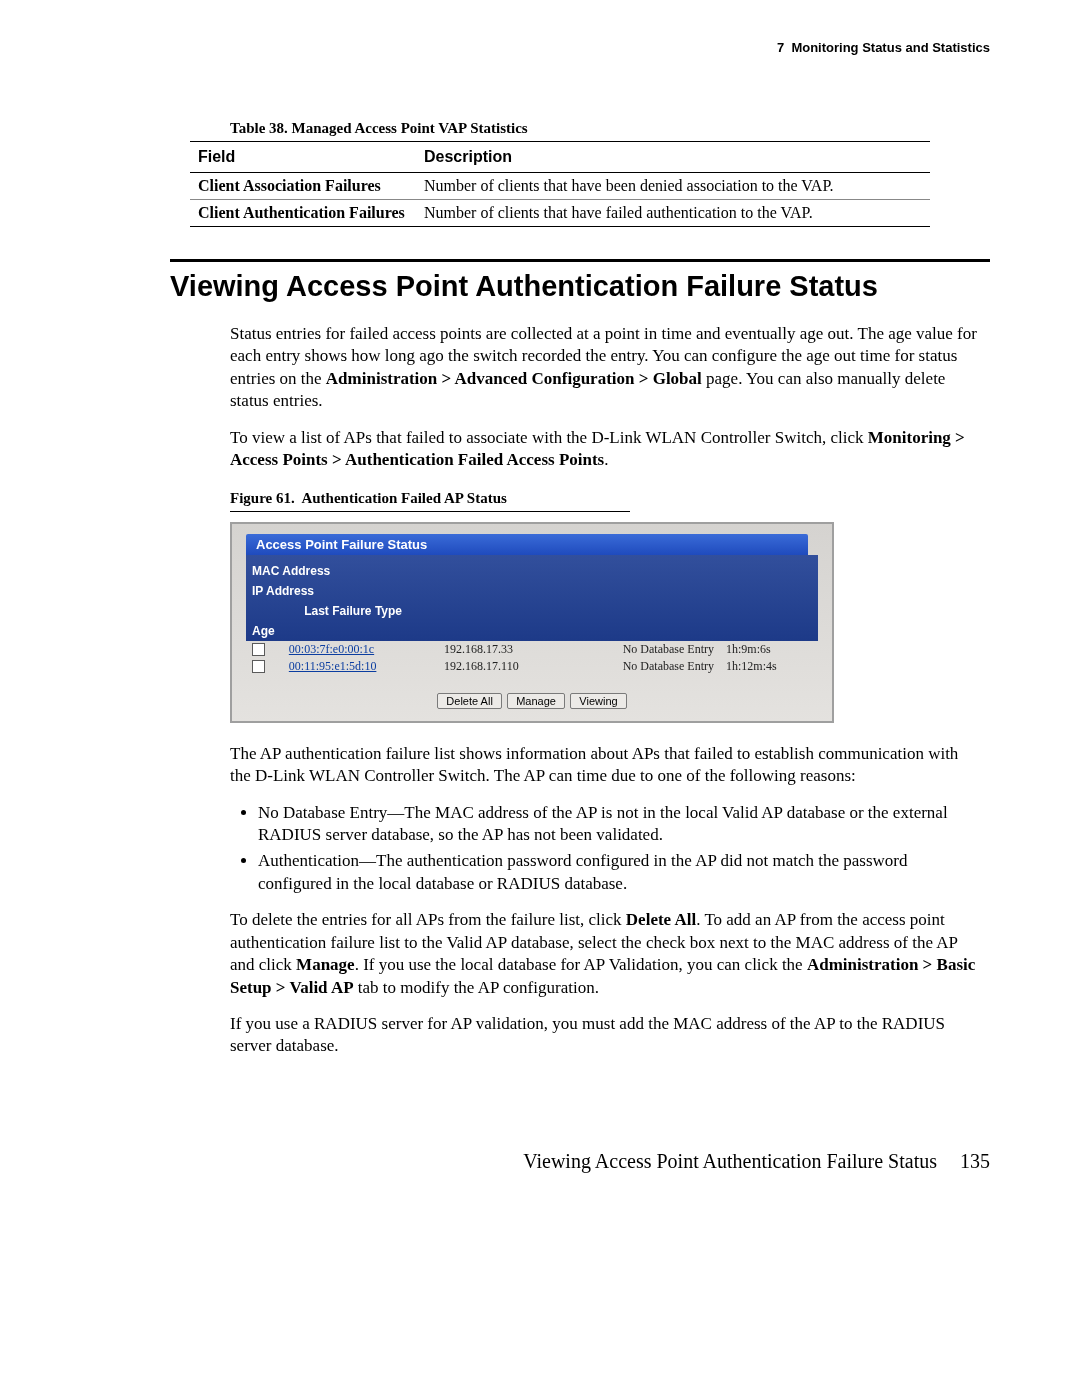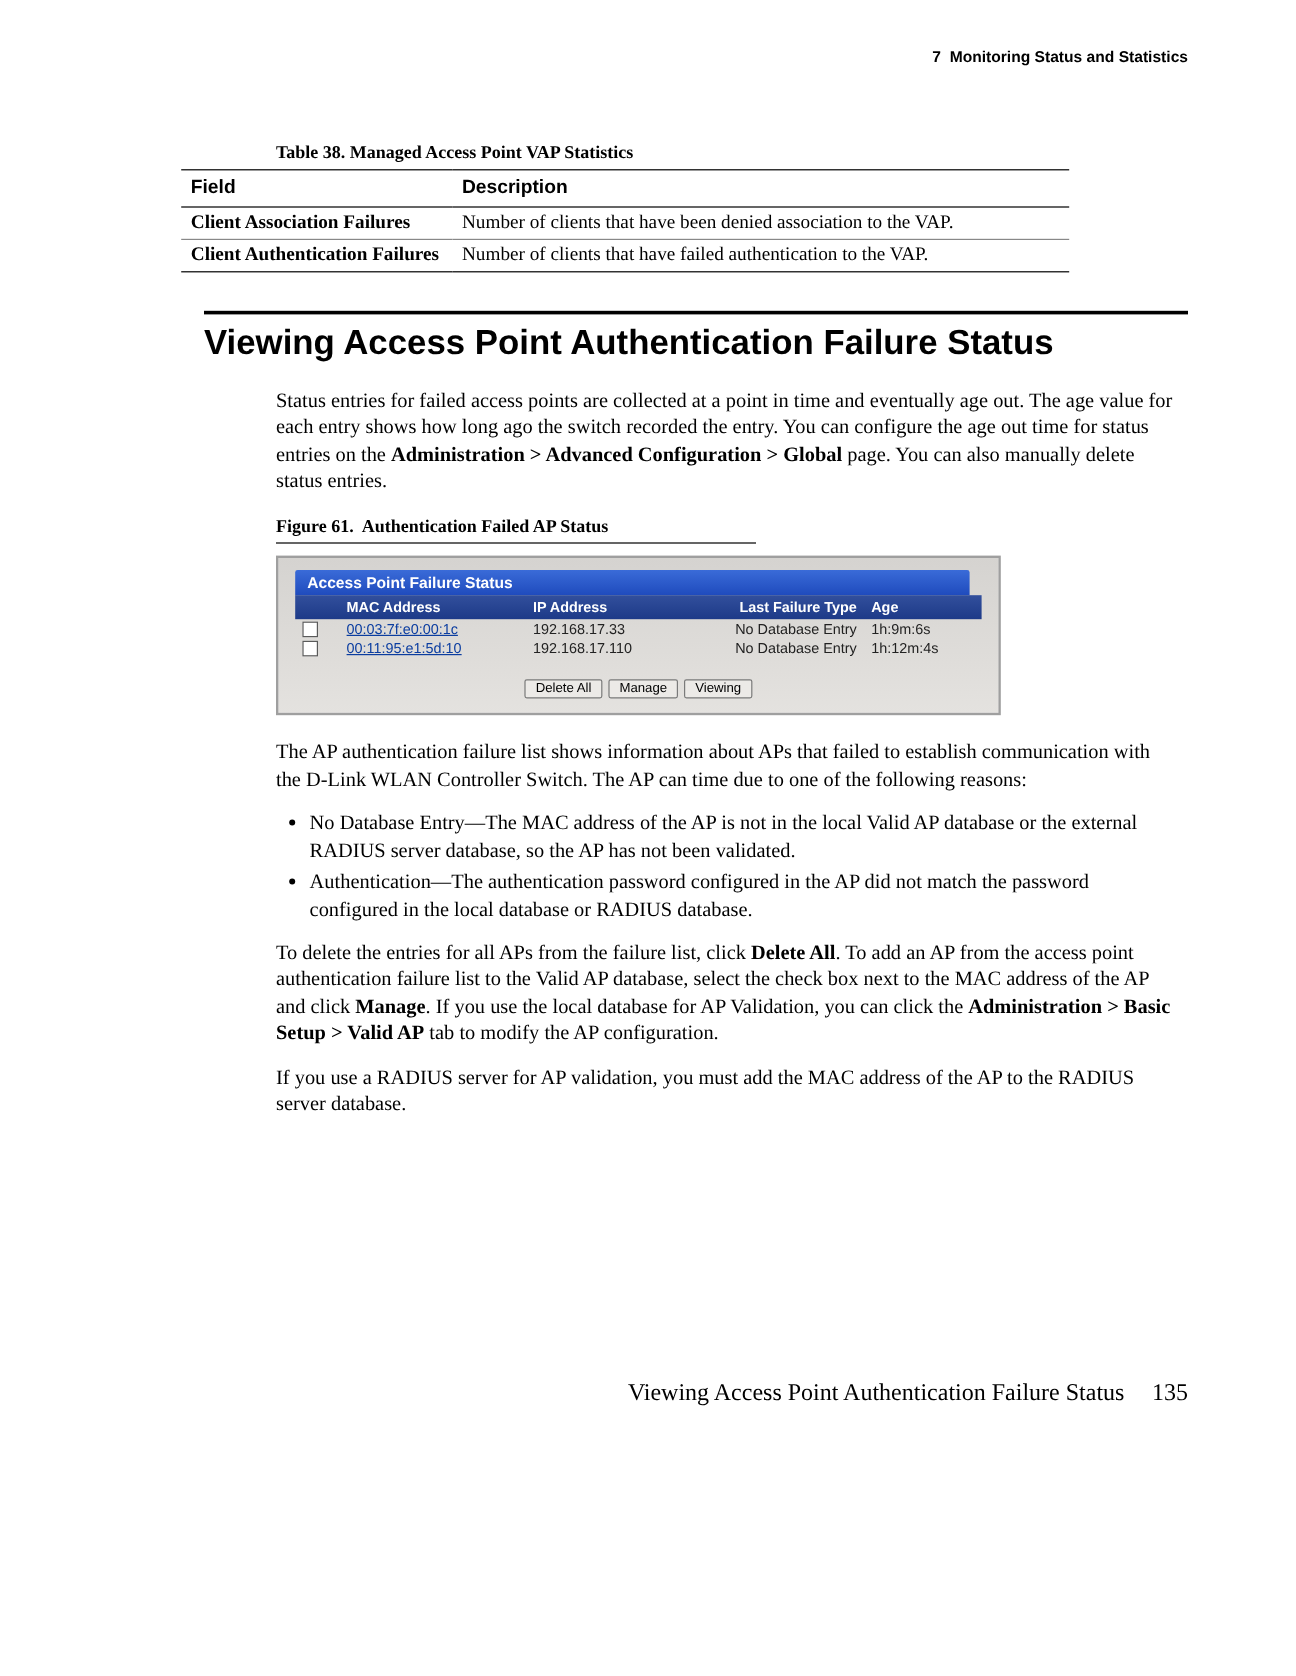--- a/index.html
+++ b/index.html
@@ -26,21 +26,21 @@
   }
   .table-caption {
     font-family: "Times New Roman", Times, serif;
     font-size: 15px;
     margin: 0 0 4px 140px;
   }
   .table-caption .label { font-weight: bold; }
   .table-caption .title { font-weight: bold; }
   table.field-table {
     border-collapse: collapse;
-    margin-left: 61px;
+    margin-left: 100px;
     width: 740px;
     font-size: 16px;
   }
   table.field-table th {
     font-family: Arial, Helvetica, sans-serif;
     font-weight: bold;
     text-align: left;
     padding: 6px 8px;
     border-top: 1px solid #000;
     border-bottom: 1px solid #000;
@@ -106,33 +106,34 @@
     border-top-left-radius: 2px;
     border-top-right-radius: 2px;
   }
   .panel-header-row {
     background: linear-gradient(#324f9c, #1d3a88);
     color: #fff;
     font-weight: bold;
     display: flex;
     margin: 0 14px;
     font-size: 12px;
+    flex-direction: column;
   }
   .panel-header-row div { padding: 3px 6px; }
   .col-chk { width: 26px; }
   .col-mac { width: 150px; }
   .col-ip  { width: 120px; }
   .col-type{ width: 150px; text-align: right; }
   .col-age { width: 90px; }
   .panel-row {
     display: flex;
     margin: 0 14px;
     color: #222;
   }
-  .panel-row div { padding: 1px 6px; }
+  .panel-row div { padding: 1px 6px; font-family: Liberation Serif, serif; }
   .panel-row .col-mac { color: #0b3da0; text-decoration: underline; cursor: pointer; }
   .chkbox {
     display: inline-block;
     width: 11px; height: 11px;
     border: 1px solid #5a5a5a;
     background: #fff;
     vertical-align: middle;
   }
   .panel-btns {
     text-align: center;
@@ -191,20 +192,23 @@
     </tbody>
   </table>
 
   <h1 class="section">Viewing Access Point Authentication Failure Status</h1>
 
 
   <p class="body-text">
     <span>Status entries for failed access points are collected at a point in time and eventually age out. The age value for each entry shows how long ago the switch recorded the entry. You can configure the age out time for status entries on the </span><strong>Administration &gt; Advanced Configuration &gt; Global</strong><span> page. You can also manually delete status entries.</span>
   </p>
 
+  <p class="body-text">
+    <span>To view a list of APs that failed to associate with the D-Link WLAN Controller Switch, click </span><strong>Monitoring &gt; Access Points &gt; Authentication Failed Access Points</strong><span>.</span>
+  </p>
 
   <p class="figure-caption">
     <span>Figure 61.</span>&nbsp;
     <span>Authentication Failed AP Status</span>
   </p>
   <hr class="figure-rule">
 
   <div class="screenshot-outer">
     <div class="panel-title">Access Point Failure Status</div>
     <div class="panel-header-row">

